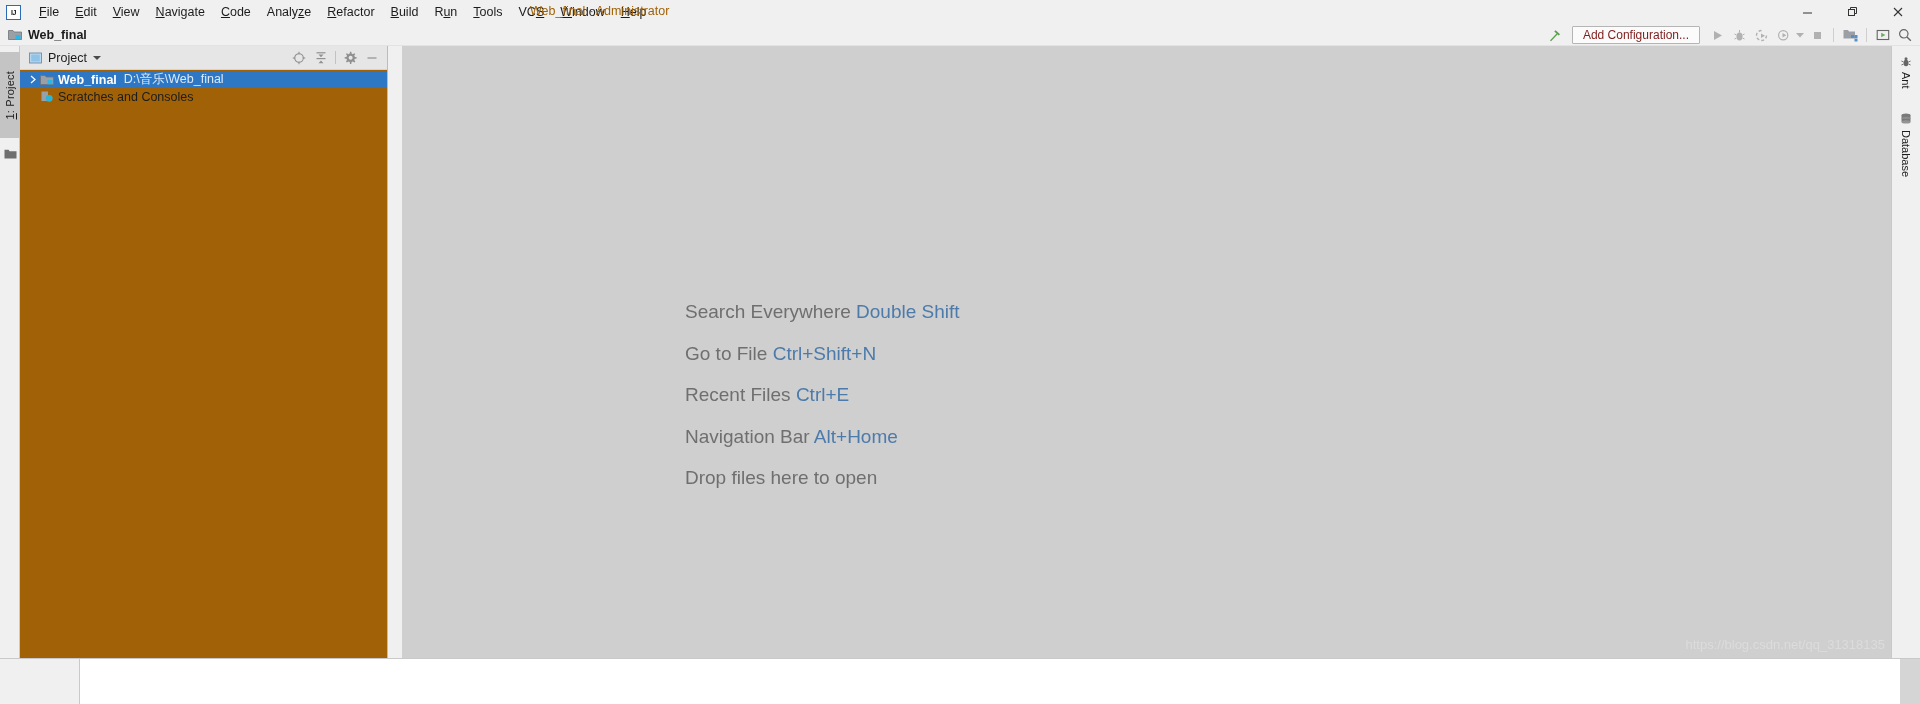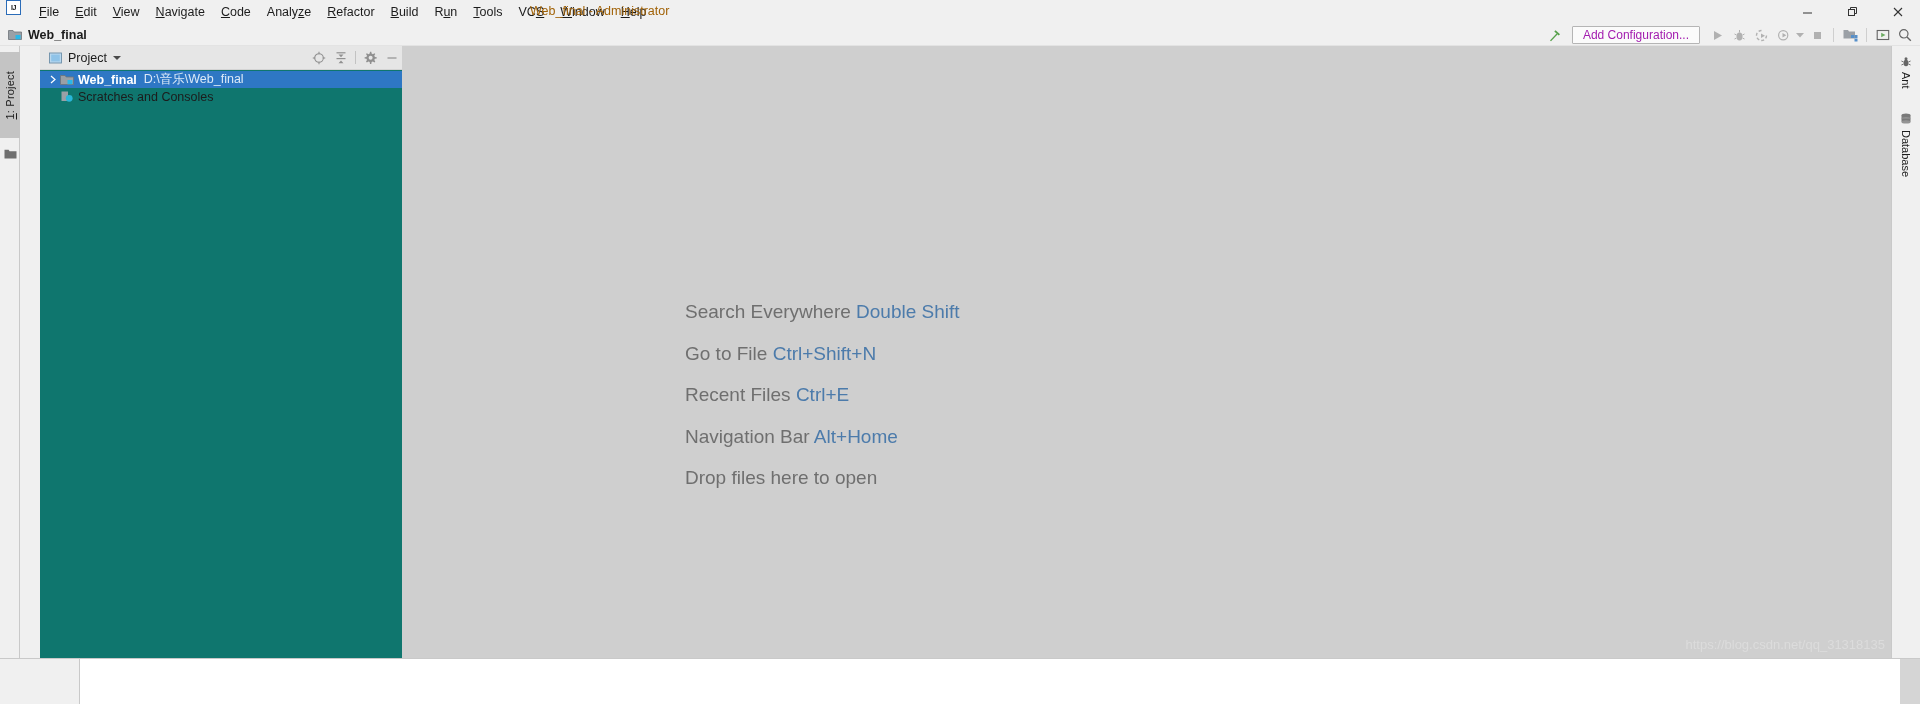--- a/index.html
+++ b/index.html
@@ -7,21 +7,21 @@
     width:1920px; height:704px; overflow:hidden;
     font-family:"Liberation Sans", sans-serif;
     background:#f0f0f0;
     -webkit-font-smoothing: antialiased;
   }
   .app { position:relative; width:1920px; height:704px; background:#f0f0f0; }
 
   
   .titlebar {
     position:absolute; top:0; left:0; width:1920px; height:24px;
-    background:#f0f0f0; display:flex; 
+    background:#f0f0f0; display:flex; align-items:center;
   }
   .ij-logo {
     width:15px; height:15px; margin-left:6px; margin-right:10px;
     background:#fff; border:1px solid #2b6cb8; position:relative; flex:none;
   }
   .ij-logo:after{
     content:"IJ"; position:absolute; inset:0; font-size:7px; font-weight:bold;
     color:#111; display:flex; align-items:center; justify-content:center;
     font-family:"Liberation Sans", sans-serif; letter-spacing:-0.5px;
   }
@@ -56,21 +56,21 @@
   }
 
   
   .runbar {
     position:absolute; top:24px; right:0; height:22px;
     display:flex; align-items:center; gap:0px;
   }
   .hammer { width:22px; height:20px; display:flex; align-items:center; justify-content:center; }
   .addcfg {
     height:18px; min-width:115px; background:#fbfbfb; border:1px solid #b5b5b5;
-    font-size:12px; color:#a21caf; display:flex; align-items:center;
+    font-size:12px; color:#7f1d1d; display:flex; align-items:center;
     justify-content:center; padding:0 10px; margin:0 6px; border-radius:1px;
   }
   .ticon { width:22px; height:20px; display:flex; align-items:center; justify-content:center; opacity:.38; }
   .ticon.on { opacity:.85; }
   .tsep { width:1px; height:14px; background:#cfcfcf; margin:0 5px; }
 
   
   .leftstrip {
     position:absolute; top:46px; left:0; width:20px; height:612px;
     background:#f0f0f0; border-right:1px solid #c9c9c9;
@@ -82,21 +82,21 @@
   .vtab span{
     font-size:11px; color:#1c1c1c; white-space:nowrap;
     writing-mode:vertical-rl; transform:rotate(180deg); letter-spacing:.2px;
   }
   .vtab span .u{ text-decoration:underline; }
   .leftfolder{ position:absolute; top:100px; left:4px; }
 
   
   .project {
     position:absolute; top:46px; left:20px; width:368px; height:612px;
-    background:#0f766e; border-right:1px solid #bcbcbc;margin-left:20px;
+    background:#a16207; border-right:1px solid #bcbcbc;
   }
   .project-head {
     height:24px; background:#e6e6e6; display:flex; align-items:center;
     border-bottom:1px solid #d4d4d4; position:relative;
   }
   .project-head .ptitle {
     display:flex; align-items:center; gap:6px; margin-left:9px;
     font-size:12.5px; color:#1c1c1c;
   }
   .caret-dn { width:0;height:0;border-left:4px solid transparent;border-right:4px solid transparent;border-top:4px solid #4a4a4a; }

